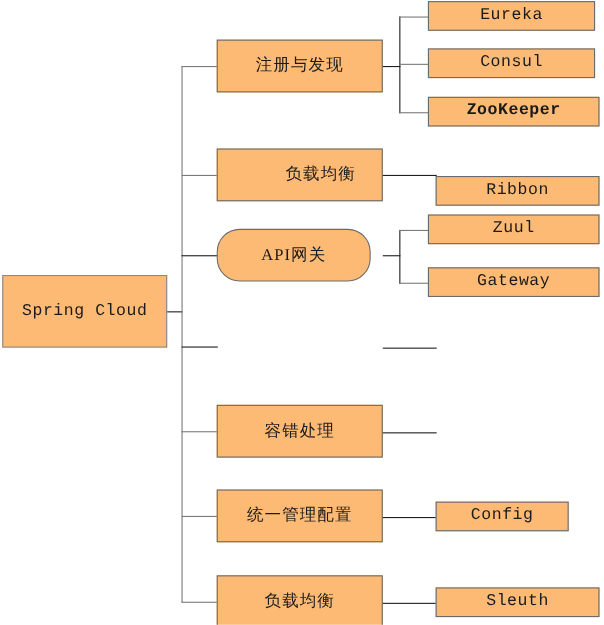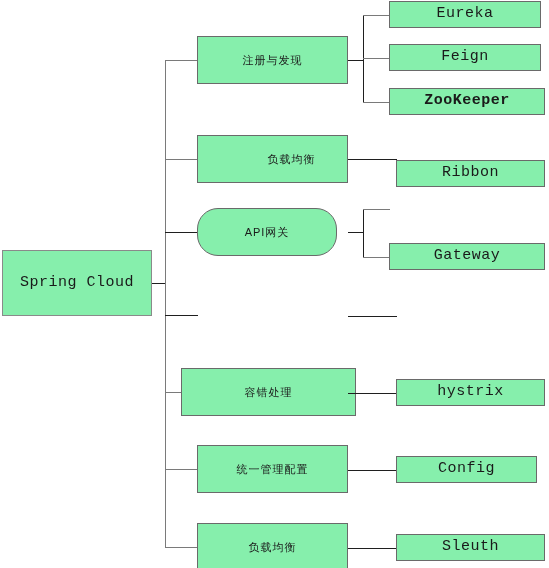--- a/index.html
+++ b/index.html
@@ -20,21 +20,21 @@
     left: 0;
     top: 0;
     width: 549px;
     height: 568px;
   }
 
   .node {
     position: absolute;
     box-sizing: border-box;
     border: 1px solid #6f6f6f;
-    background: #86efac;
+    background: #fdba74;
     display: flex;
     align-items: center;
     justify-content: center;
     text-align: center;
     color: #1a1a1a;
     line-height: 1.1;
     white-space: nowrap;
   }
 
   .node-root {
@@ -49,22 +49,22 @@
   }
 
   .node-leaf {
     border-color: #6a6a6a;
     font-size: 15px;
     letter-spacing: 0.5px;
   }
 
   
   .cn {
-    font-family: Liberation Sans, sans-serif;
-    font-size: 11px;
+    font-family: Liberation Serif, serif;
+    font-size: 15px;
     letter-spacing: 1px;
   }
 
   .connector {
     position: absolute;
     background: #3b3b3b;
   }
   .connector.h { height: 1px; }
   .connector.v { width: 1px; }
   .connector.light { background: #7a7a7a; }
@@ -84,61 +84,61 @@
       <span class="cn">注册与发现</span>
     </div>
     <div class="connector h dark" style="left: 348px; top: 60px; width: 16px; height: 1px;"></div>
     <div class="connector v dark" style="left: 363px; top: 15px; width: 1px; height: 88px;"></div>
     <div class="connector h light" style="left: 363px; top: 15px; width: 27px; height: 1px;"></div>
     <div class="node node-leaf" style="left: 389px; top: 1px; width: 152px; height: 27px;">
       <span>Eureka</span>
     </div>
     <div class="connector h light" style="left: 363px; top: 58px; width: 27px; height: 1px;"></div>
     <div class="node node-leaf" style="left: 389px; top: 44px; width: 152px; height: 27px;">
-      <span>Feign</span>
+      <span>Consul</span>
     </div>
     <div class="connector h light" style="left: 363px; top: 102px; width: 27px; height: 1px;"></div>
     <div class="node node-leaf" style="left: 389px; top: 88px; width: 156px; height: 27px; font-weight: bold;">
       <span>ZooKeeper</span>
     </div>
     <div class="connector h light" style="left: 165px; top: 159px; width: 33px; height: 1px;"></div>
     <div class="node node-branch" style="left: 197px; top: 135px; width: 151px; height: 48px; padding-left: 38px;">
       <span class="cn">负载均衡</span>
     </div>
     <div class="connector h dark" style="left: 348px; top: 159px; width: 49px; height: 1px;"></div>
     <div class="node node-leaf" style="left: 396px; top: 160px; width: 149px; height: 27px;">
       <span>Ribbon</span>
     </div>
     <div class="connector h dark" style="left: 165px; top: 232px; width: 33px; height: 1px;"></div>
     <div class="node node-branch" style="left: 197px; top: 208px; width: 140px; height: 48px; border-radius: 21px;">
       <span class="cn">API网关</span>
     </div>
     <div class="connector h dark" style="left: 348px; top: 232px; width: 16px; height: 1px;"></div>
     <div class="connector v dark" style="left: 363px; top: 209px; width: 1px; height: 49px;"></div>
     <div class="connector h light" style="left: 363px; top: 209px; width: 27px; height: 1px;"></div>
+    <div class="node node-leaf" style="left: 389px; top: 195px; width: 156px; height: 27px;">
+      <span>Zuul</span>
+    </div>
     <div class="connector h light" style="left: 363px; top: 257px; width: 27px; height: 1px;"></div>
     <div class="node node-leaf" style="left: 389px; top: 243px; width: 156px; height: 27px;">
       <span>Gateway</span>
     </div>
     <div class="connector h dark" style="left: 165px; top: 315px; width: 33px; height: 1px;"></div>
     <div class="connector h dark" style="left: 348px; top: 316px; width: 49px; height: 1px;"></div>
     <div class="connector h light" style="left: 165px; top: 392px; width: 33px; height: 1px;"></div>
-    <div class="node node-branch" style="left: 181px; top: 368px; width: 175px; height: 48px; text-align: center;">
+    <div class="node node-branch" style="left: 197px; top: 368px; width: 151px; height: 48px; text-align: center;">
       <span class="cn">容错处理</span>
     </div>
     <div class="connector h dark" style="left: 348px; top: 393px; width: 49px; height: 1px;"></div>
-    <div class="node node-leaf" style="left: 396px; top: 379px; width: 149px; height: 27px;">
-      <span>hystrix</span>
-    </div>
     <div class="connector h light" style="left: 165px; top: 469px; width: 33px; height: 1px;"></div>
     <div class="node node-branch" style="left: 197px; top: 445px; width: 151px; height: 48px;">
       <span class="cn">统一管理配置</span>
     </div>
     <div class="connector h dark" style="left: 348px; top: 470px; width: 49px; height: 1px;"></div>
-    <div class="node node-leaf" style="left: 396px; top: 456px; width: 141px; height: 27px;">
+    <div class="node node-leaf" style="left: 396px; top: 456px; width: 121px; height: 27px;">
       <span>Config</span>
     </div>
     <div class="connector h light" style="left: 165px; top: 547px; width: 33px; height: 1px;"></div>
     <div class="node node-branch" style="left: 197px; top: 523px; width: 151px; height: 48px;">
       <span class="cn">负载均衡</span>
     </div>
     <div class="connector h dark" style="left: 348px; top: 548px; width: 49px; height: 1px;"></div>
     <div class="node node-leaf" style="left: 396px; top: 534px; width: 149px; height: 27px;">
       <span>Sleuth</span>
     </div>

